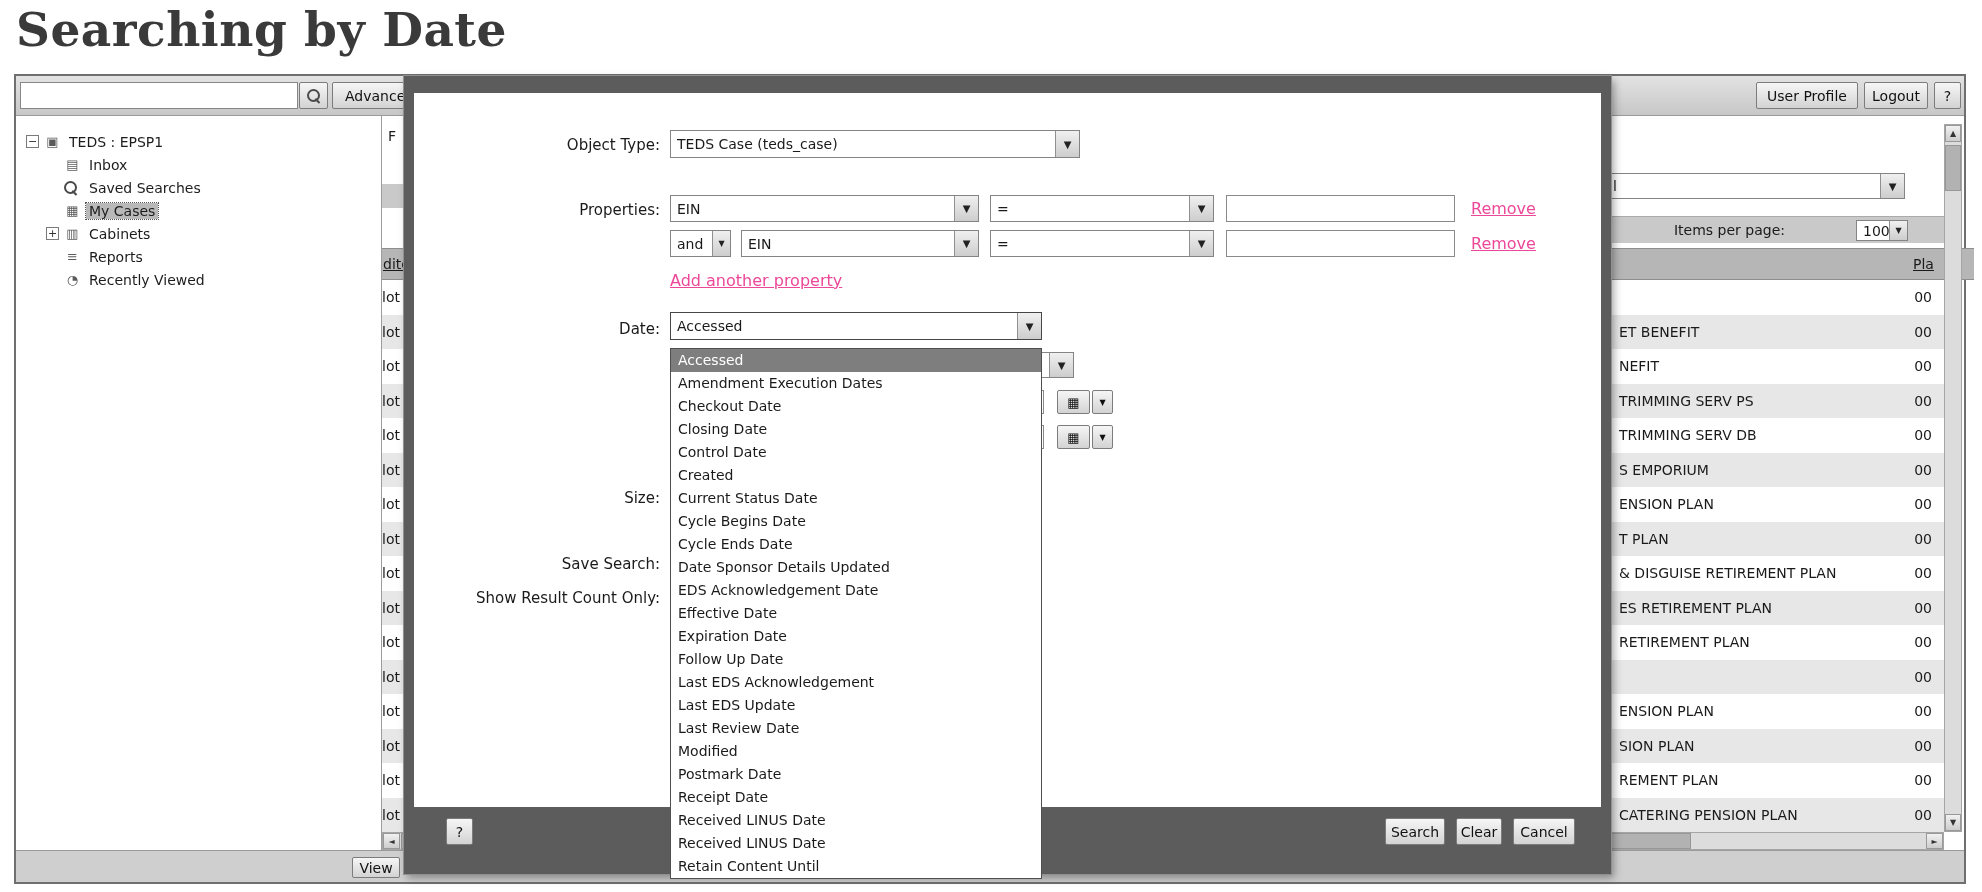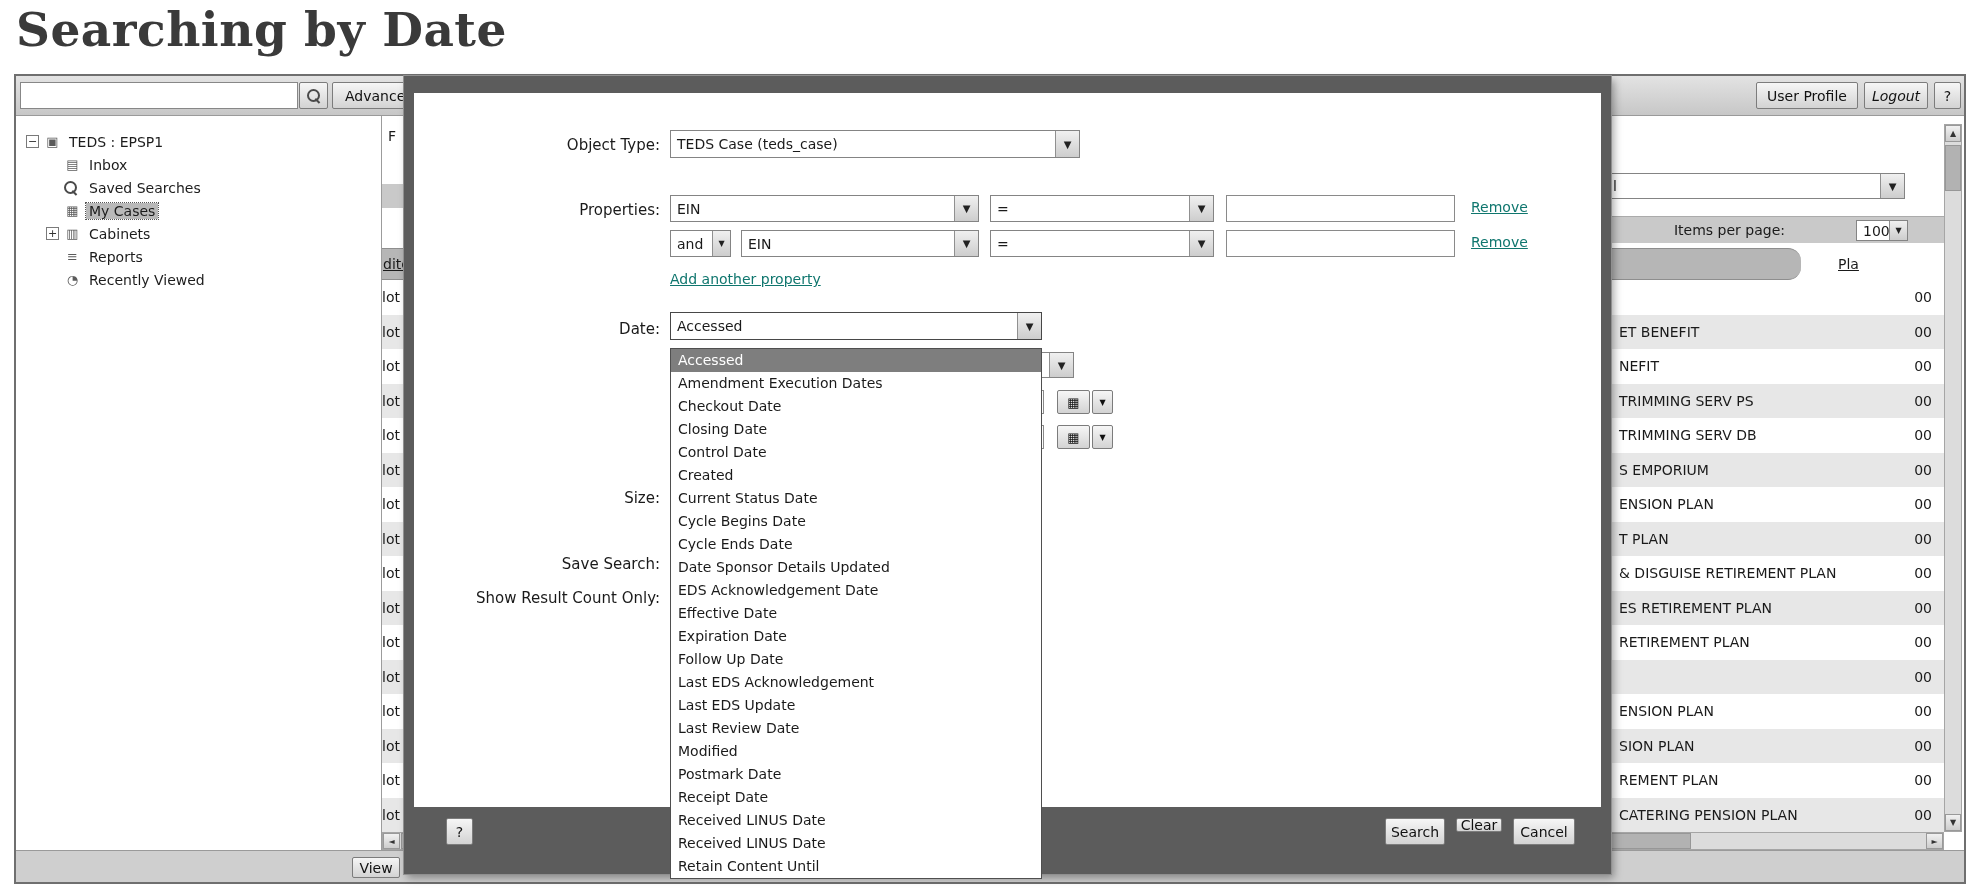--- a/index.html
+++ b/index.html
@@ -17,21 +17,21 @@
   .win-topbar { position: absolute; left: 0; top: 0; width: 1948px; height: 40px;
     background: linear-gradient(#e3e3e3, #c7c7c7); border-bottom: 1px solid #9a9a9a; }
   .search-input { position: absolute; left: 4px; top: 6px; width: 278px; height: 27px;
     border: 1px solid #878787; background: #fff; font-size: 14px; padding: 0 6px; }
   .btn { position: absolute; background: linear-gradient(#f6f6f6, #d3d3d3); border: 1px solid #7c7c7c;
     border-radius: 2px; font-size: 14px; color: #111; display: flex; align-items: center;
     justify-content: center; white-space: nowrap; cursor: default; }
   .mag-btn { left: 283px; top: 6px; width: 29px; height: 27px; }
   .adv-btn { left: 316px; top: 6px; height: 27px; padding: 0 12px; }
   .up-btn { left: 1740px; top: 6px; width: 102px; height: 27px; }
-  .lo-btn { left: 1848px; top: 6px; width: 64px; height: 27px; font-style: italic; }
+  .lo-btn { left: 1848px; top: 6px; width: 64px; height: 27px; }
   .hp-btn { left: 1918px; top: 6px; width: 27px; height: 27px; }
 
   
   .mag { position: relative; width: 13px; height: 13px; display: inline-block; }
   .mag::before { content: ""; position: absolute; left: 0; top: 0; width: 9px; height: 9px;
     border: 2px solid #4a4a4a; border-radius: 50%; }
   .mag::after { content: ""; position: absolute; left: 8.5px; top: 8.5px; width: 6px; height: 2px;
     background: #4a4a4a; transform: rotate(45deg); transform-origin: 0 0; }
 
   
@@ -53,21 +53,21 @@
   .dd-btn { position: absolute; top: 0; right: 0; bottom: 0; width: 24px;
     background: linear-gradient(#f0f0f0, #cdcdcd); border-left: 1px solid #909090;
     display: flex; align-items: center; justify-content: center; font-size: 10px; color: #222; }
   .dd-btn.small { width: 18px; font-size: 8px; }
   .filter-dd { left: 1590px; top: 97px; width: 299px; height: 26px; }
   .items-band { left: 1595px; top: 140px; width: 333px; height: 27px; background: #c9c9c9; border-top: 1px solid #ababab; }
   .items-label { position: absolute; left: 0; top: 5px; width: 237px; text-align: center; font-size: 14px; }
   .items-dd { left: 245px; top: 3px; width: 52px; height: 21px; }
   .hdr-band { background: #b6b6b6; border-top: 1px solid #8e8e8e; border-bottom: 1px solid #8e8e8e; }
   .hdr-left { left: 366px; top: 172px; width: 22px; height: 32px; }
-  .hdr-right { left: 1511px; top: 172px; width: 274px; height: 32px; border-radius: 13px; }
+  .hdr-right { left: 1586px; top: 172px; width: 372px; height: 32px; }
   .hdr-link { position: absolute; top: 7px; font-size: 14px; text-decoration: underline; white-space: nowrap; }
   .rows-left { position: absolute; left: 366px; top: 204px; width: 22px; height: 552px; overflow: hidden; }
   .rows-right { position: absolute; left: 1595px; top: 204px; width: 333px; height: 552px; overflow: hidden; }
   .l-row, .r-row { height: 34.5px; line-height: 34.5px; font-size: 14px; white-space: nowrap; overflow: hidden; }
   .rows-left div.l-row:nth-of-type(even), .rows-right div.r-row:nth-of-type(even) { background: #e7e7e7; }
   .r-row { position: relative; }
   .r-name { padding-left: 8px; }
   .r-val { position: absolute; right: 12px; top: 0; }
 
   
@@ -86,21 +86,21 @@
 
   .bottom-bar { position: absolute; left: 0; top: 774px; width: 1948px; height: 32px;
     background: #cfcfcf; border-top: 1px solid #9a9a9a; }
   .view-btn { left: 336px; top: 6px; width: 48px; height: 21px; }
 
   
   .modal-frame { position: absolute; left: 388px; top: 0; width: 1207px; height: 798px;
     background: #5c5c5c; box-shadow: 0 0 0 1px #909090, 3px 4px 8px rgba(0,0,0,0.35); z-index: 10; }
   .modal-content { position: absolute; left: 10px; top: 17px; width: 1187px; height: 714px; background: #fff; }
   .lbl { position: absolute; width: 246px; text-align: right; font-size: 15px; color: #1a1a1a; white-space: nowrap; }
-  .link { position: absolute; font-size: 14px; color: #0f766e; text-decoration: underline; white-space: nowrap; }
+  .link { position: absolute; font-size: 16px; color: #ec4899; text-decoration: underline; white-space: nowrap; }
   .txt { position: absolute; background: #fff; border: 1px solid #8a8a8a; font-size: 14px; padding: 0 5px; }
   .objtype-dd { left: 256px; top: 37px; width: 410px; height: 28px; }
   .p1-field { left: 256px; top: 102px; width: 309px; height: 27px; }
   .p1-op   { left: 576px; top: 102px; width: 224px; height: 27px; }
   .p1-val  { left: 812px; top: 102px; width: 229px; height: 27px; }
   .p2-and  { left: 256px; top: 137px; width: 61px;  height: 27px; }
   .p2-field{ left: 327px; top: 137px; width: 238px; height: 27px; }
   .p2-op   { left: 576px; top: 137px; width: 224px; height: 27px; }
   .p2-val  { left: 812px; top: 137px; width: 229px; height: 27px; }
   .date-dd { left: 256px; top: 219px; width: 372px; height: 28px; border-color: #474747; }
@@ -110,21 +110,21 @@
   .date-list div.opt:first-of-type { background: #7e7e7e; color: #fff; }
   .hidden-op-dd { left: 458px; top: 259px; width: 202px; height: 26px; z-index: 3; }
   .d-inp-a { left: 434px; top: 297px; width: 196px; height: 24px; z-index: 3; }
   .d-inp-b { left: 434px; top: 332px; width: 196px; height: 24px; z-index: 3; }
   .cal-a { left: 643px; top: 297px; width: 33px; height: 24px; z-index: 3; font-size: 13px; }
   .cal-b { left: 643px; top: 332px; width: 33px; height: 24px; z-index: 3; font-size: 13px; }
   .cal-dd-a { left: 678px; top: 297px; width: 21px; height: 24px; z-index: 3; font-size: 8px; }
   .cal-dd-b { left: 678px; top: 332px; width: 21px; height: 24px; z-index: 3; font-size: 8px; }
   .m-help   { left: 42px;  top: 742px; width: 27px; height: 27px; }
   .m-search { left: 981px; top: 742px; width: 60px; height: 27px; }
-  .m-clear  { left: 1052px; top: 742px; width: 46px; height: 14px; }
+  .m-clear  { left: 1052px; top: 742px; width: 46px; height: 27px; }
   .m-cancel { left: 1109px; top: 742px; width: 62px; height: 27px; }
 </style>
 </head>
 <body>
 
 <div class="page-title">Searching by Date</div>
 
 <div class="app-window">
 
   <div class="win-topbar">

